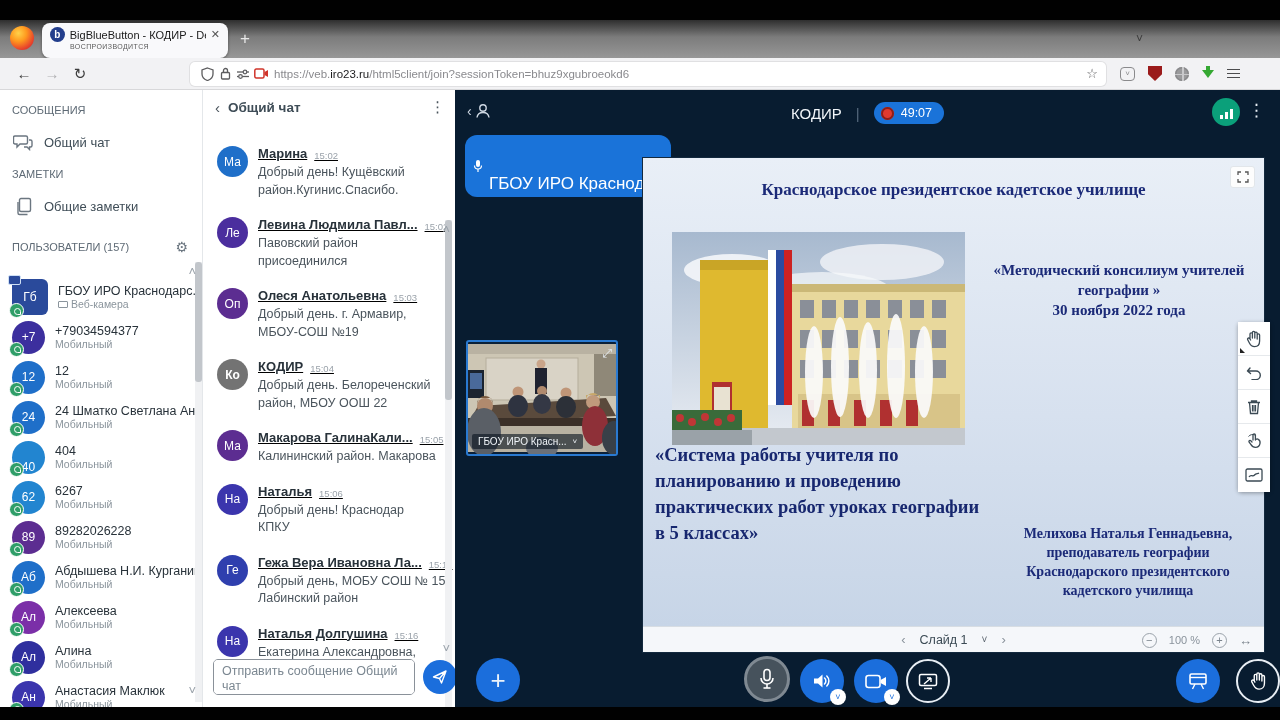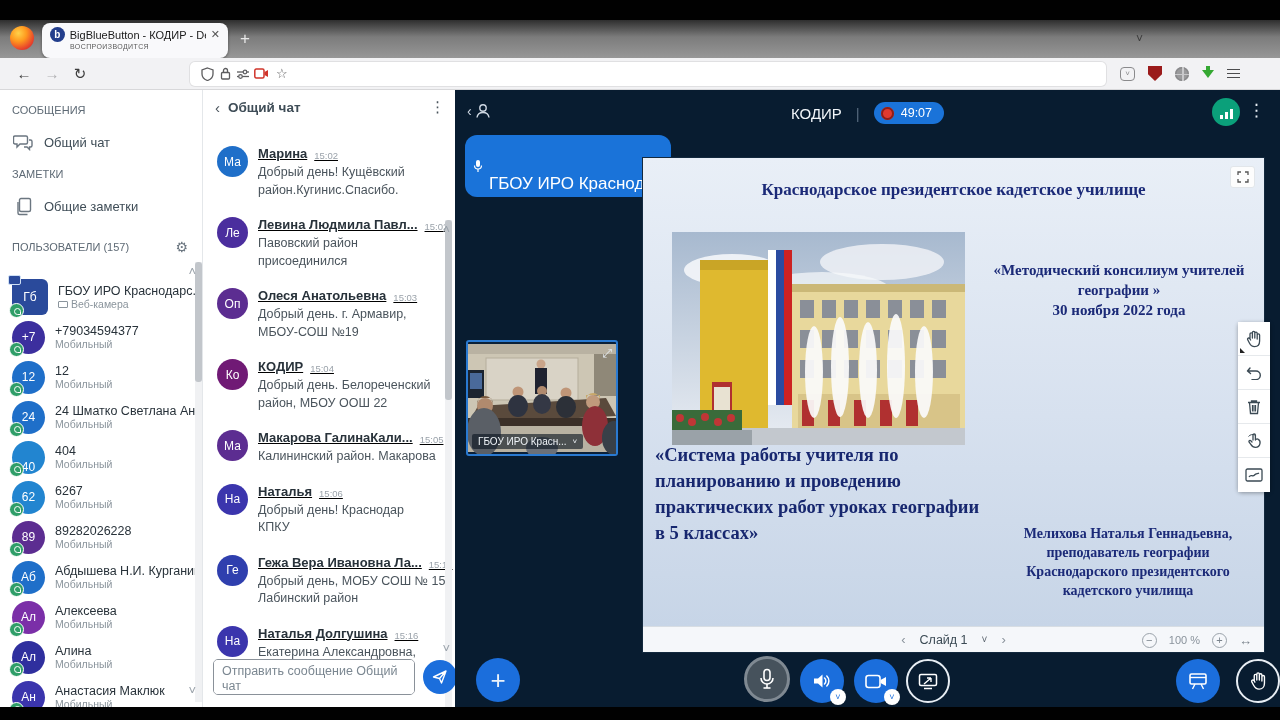--- a/index.html
+++ b/index.html
@@ -232,20 +232,21 @@
             <line x1="1" y1="7.5" x2="13" y2="7.5" stroke="#5c5c5e" stroke-width="1.3"></line>
             <circle cx="4.5" cy="7.5" r="1.8" fill="#f2f2f4" stroke="#5c5c5e" stroke-width="1.2"></circle>
           </svg>
       </span>
       <span class="url-ico">
         <svg width="15" height="11" viewBox="0 0 15 11">
             <rect x="0.8" y="1" width="9.2" height="9" rx="1.5" fill="none" stroke="#d0342a" stroke-width="1.5"></rect>
             <path d="M10.5 4 L14 2 V9 L10.5 7 Z" fill="#d0342a"></path>
           </svg>
       </span>
+      <span id="url-text"><span>https://veb.</span><span class="domain">iro23.ru</span><span>/html5client/join?sessionToken=bhuz9xgubroeokd6</span></span>
       <span id="star-icon">☆</span>
     </div>
     <div class="ext-row">
       <span id="pocket-ext">˅</span>
       <span id="ublock-ext"></span>
       <span id="globe-ext"></span>
       <span id="download-ext"></span>
       <span id="menu-ext">
           <span></span>
           <span></span>
@@ -465,21 +466,21 @@
     <span class="m-avatar" style="background: rgb(92, 45, 145);">Оп</span>
     <span class="m-body">
       <span class="m-head">
         <span class="m-name">Олеся Анатольевна</span>
         <span class="m-time">15:03</span>
       </span>
       <div class="m-text">Добрый день. г. Армавир, МБОУ-СОШ №19</div>
     </span>
   </div>
           <div class="msg">
-    <span class="m-avatar" style="background: #701a75;">Ко</span>
+    <span class="m-avatar" style="background: #737373; font-weight: bold;">Ко</span>
     <span class="m-body">
       <span class="m-head">
         <span class="m-name">КОДИР</span>
         <span class="m-time">15:04</span>
       </span>
       <div class="m-text">Добрый день. Белореченский район, МБОУ ООШ 22</div>
     </span>
   </div>
           <div class="msg">
     <span class="m-avatar" style="background: rgb(92, 45, 145);">Ма</span>

